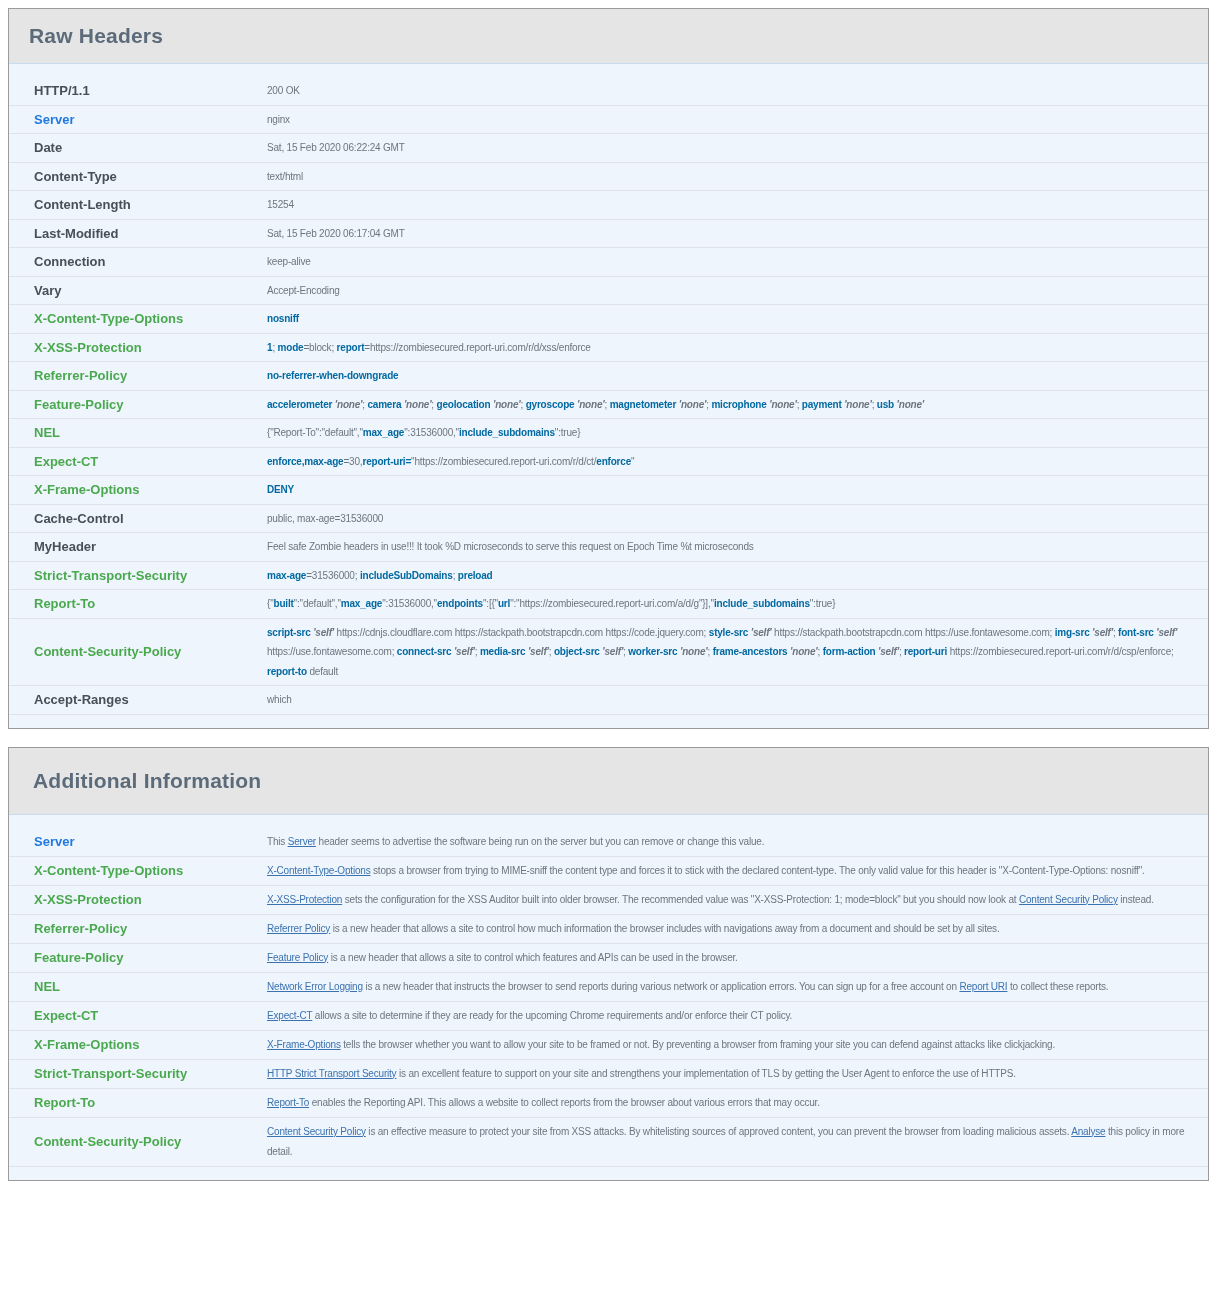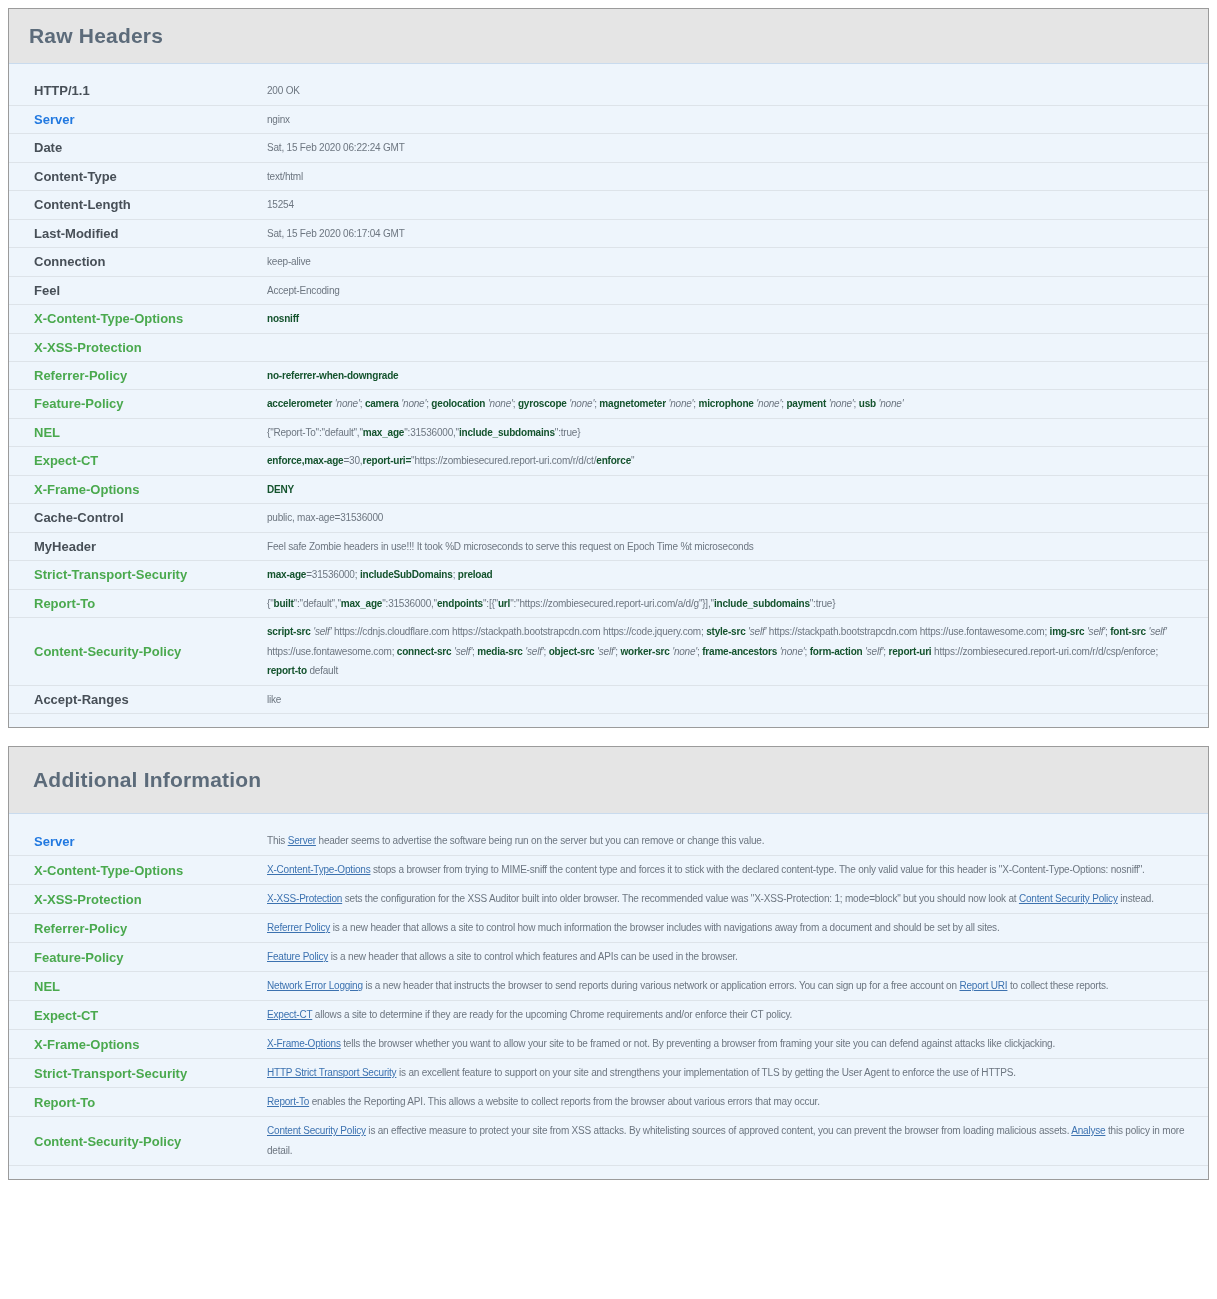--- a/index.html
+++ b/index.html
@@ -8,22 +8,22 @@
   .panel-gap{height:18px;}
   .panel-header{background:#e5e5e5;padding:15px 20px;border-bottom:1px solid #c9dbee;}
   .panel2 .panel-header{padding:21px 24px;}
   .panel-title{font-size:21px;font-weight:bold;color:#5c6b7a;letter-spacing:.2px;}
   .panel-body{background:#eef5fc;padding:13px 0 13px 0;}
   .hrow{display:flex;align-items:center;border-bottom:1px solid #dde3e9;padding:4px 0;}
   .hname{flex:0 0 233px;width:233px;padding-left:25px;font-weight:bold;font-size:13px;line-height:19px;color:#474f57;}
   .hname.good{color:#4aa94e;}
   .hname.link{color:#2279e0;cursor:pointer;}
   .hvalue{flex:1;padding-right:22px;font-size:10px;line-height:19.5px;color:#6d7680;letter-spacing:-0.2px;word-break:break-word;}
-  .hvalue b{color:#14532d;font-weight:bold;text-align:right;}
-  .hvalue i{font-style:italic;color:#6d7680;}
+  .hvalue b{color:#0369a1;font-weight:bold;text-align:right;}
+  .hvalue i{font-style:italic;color:#6d7680;font-weight:bold;}
   .hvalue a{color:#3c72b0;text-decoration:underline;cursor:pointer;}
   .panel2 .hrow{padding:4px 0;}
   .panel2 .hvalue{line-height:20px;}
 </style>
 </head>
 <body>
 
 <div class="page">
 
   <div class="panel panel1">
@@ -53,29 +53,30 @@
         </div>
         <div class="hrow">
           <div class="hname plain">Last-Modified</div>
           <div class="hvalue"><span>Sat, 15 Feb 2020 06:17:04 GMT</span></div>
         </div>
         <div class="hrow">
           <div class="hname plain">Connection</div>
           <div class="hvalue"><span>keep-alive</span></div>
         </div>
         <div class="hrow">
-          <div class="hname plain">Feel</div>
+          <div class="hname plain">Vary</div>
           <div class="hvalue"><span>Accept-Encoding</span></div>
         </div>
         <div class="hrow">
           <div class="hname good">X-Content-Type-Options</div>
           <div class="hvalue"><b>nosniff</b></div>
         </div>
         <div class="hrow">
           <div class="hname good">X-XSS-Protection</div>
+          <div class="hvalue"><b>1</b><span>; </span><b>mode</b><span>=block; </span><b>report</b><span>=https://zombiesecured.report-uri.com/r/d/xss/enforce</span></div>
         </div>
         <div class="hrow">
           <div class="hname good">Referrer-Policy</div>
           <div class="hvalue"><b>no-referrer-when-downgrade</b></div>
         </div>
         <div class="hrow">
           <div class="hname good">Feature-Policy</div>
           <div class="hvalue"><b>accelerometer</b><span> </span><i>'none'</i><span>; </span><b>camera</b><span> </span><i>'none'</i><span>; </span><b>geolocation</b><span> </span><i>'none'</i><span>; </span><b>gyroscope</b><span> </span><i>'none'</i><span>; </span><b>magnetometer</b><span> </span><i>'none'</i><span>; </span><b>microphone</b><span> </span><i>'none'</i><span>; </span><b>payment</b><span> </span><i>'none'</i><span>; </span><b>usb</b><span> </span><i>'none'</i></div>
         </div>
         <div class="hrow">
@@ -105,21 +106,21 @@
         <div class="hrow">
           <div class="hname good">Report-To</div>
           <div class="hvalue"><span>{"</span><b>built</b><span>":"default","</span><b>max_age</b><span>":31536000,"</span><b>endpoints</b><span>":[{"</span><b>url</b><span>":"https://zombiesecured.report-uri.com/a/d/g"}],"</span><b>include_subdomains</b><span>":true}</span></div>
         </div>
         <div class="hrow">
           <div class="hname good">Content-Security-Policy</div>
           <div class="hvalue"><b>script-src</b><span> </span><i>'self'</i><span> https://cdnjs.cloudflare.com https://stackpath.bootstrapcdn.com https://code.jquery.com; </span><b>style-src</b><span> </span><i>'self'</i><span> https://stackpath.bootstrapcdn.com https://use.fontawesome.com; </span><b>img-src</b><span> </span><i>'self'</i><span>; </span><b>font-src</b><span> </span><i>'self'</i><span> https://use.fontawesome.com; </span><b>connect-src</b><span> </span><i>'self'</i><span>; </span><b>media-src</b><span> </span><i>'self'</i><span>; </span><b>object-src</b><span> </span><i>'self'</i><span>; </span><b>worker-src</b><span> </span><i>'none'</i><span>; </span><b>frame-ancestors</b><span> </span><i>'none'</i><span>; </span><b>form-action</b><span> </span><i>'self'</i><span>; </span><b>report-uri</b><span> https://zombiesecured.report-uri.com/r/d/csp/enforce; </span><b>report-to</b><span> default</span></div>
         </div>
         <div class="hrow">
           <div class="hname plain">Accept-Ranges</div>
-          <div class="hvalue"><span>like</span></div>
+          <div class="hvalue"><span>which</span></div>
         </div>
       </div>
   </div>
 
   <div class="panel-gap"></div>
 
   <div class="panel panel2">
     <div class="panel-header">
       <div class="panel-title">Additional Information</div>
     </div>

